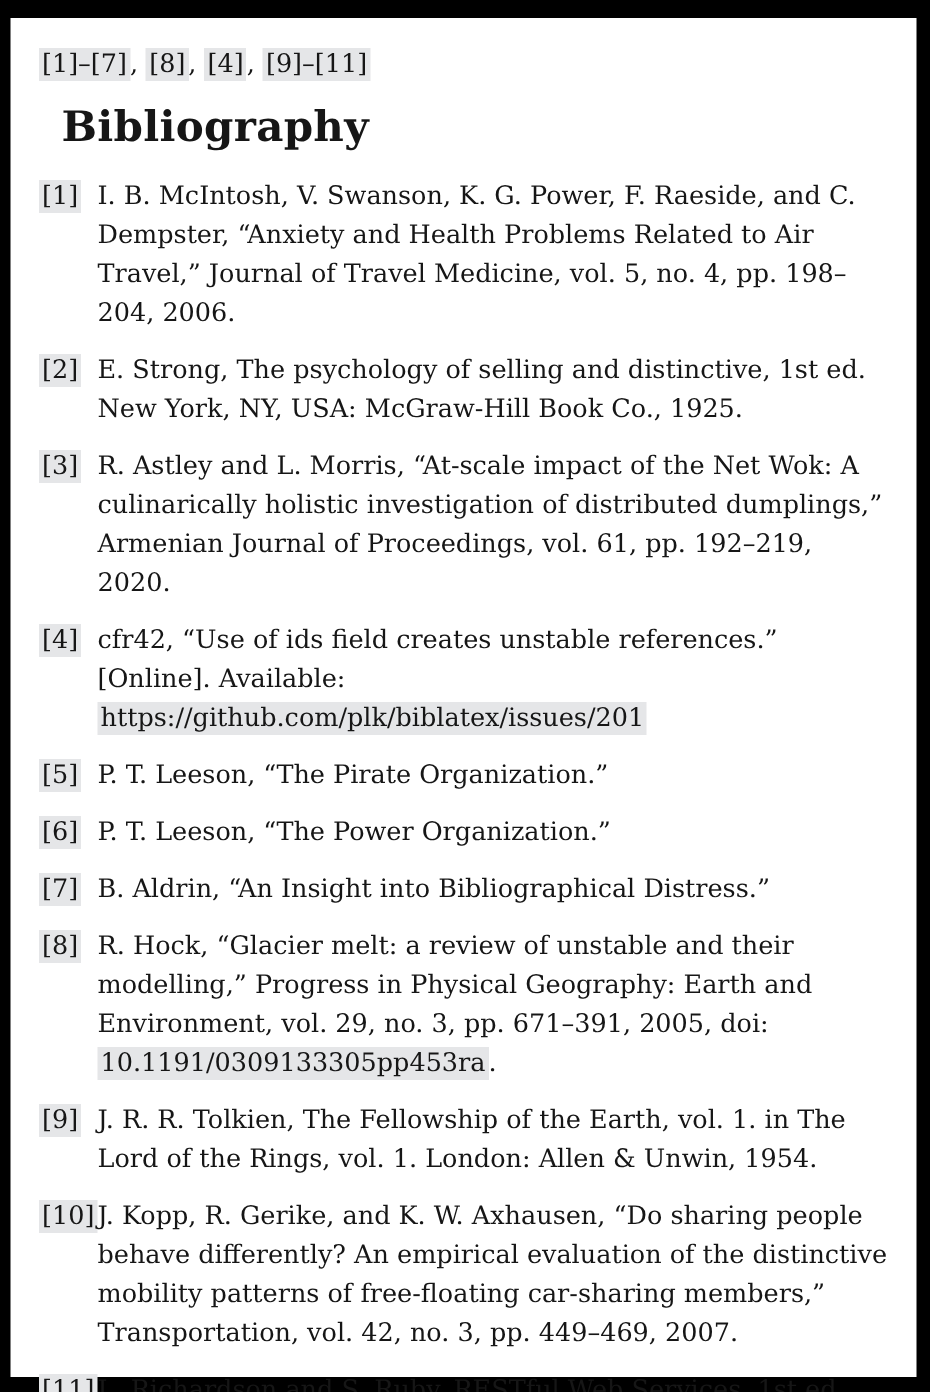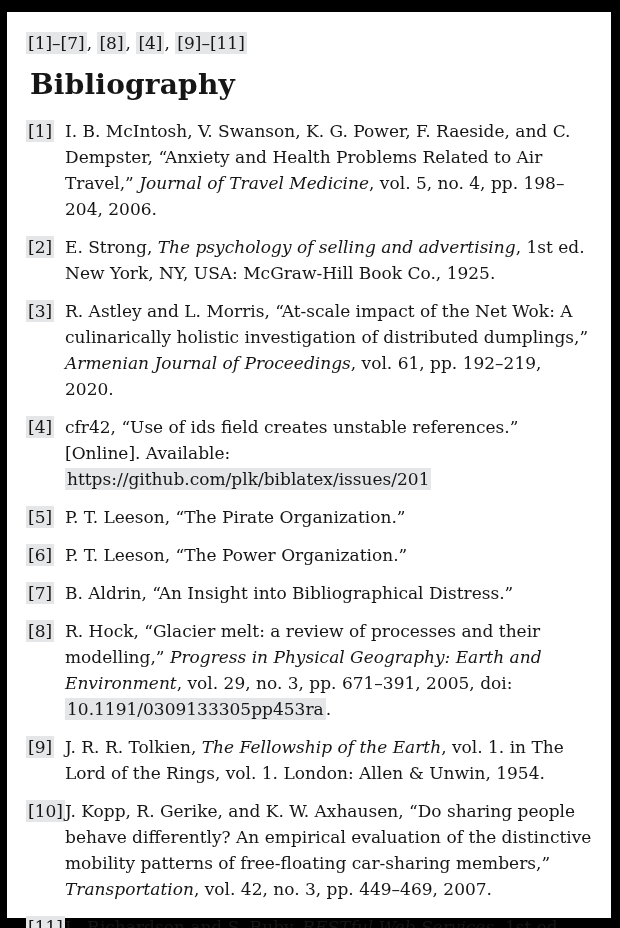--- a/index.html
+++ b/index.html
@@ -28,21 +28,21 @@
     margin: 0;
     font-size: 17px;
     line-height: 26px;
     white-space: nowrap;
   }
   .hl {
     background: #e5e6e8;
     padding: 1px 2px;
   }
   h1.heading {
-    margin: 11px 0 0 4px;
+    margin: 11px 0 0 15px;
     font-size: 28px;
     line-height: 36px;
     font-weight: 700;
     letter-spacing: 0.2px;
   }
   .entries {
     margin-top: 15px;
   }
   .entry {
     display: flex;
@@ -51,38 +51,37 @@
     line-height: 26px;
     margin-bottom: 12px;
   }
   .entry-label {
     flex: 0 0 39px;
   }
   .entry-text {
     flex: 1 1 auto;
   }
   .italic {
-    font-style: italic;
   }
 </style>
 </head>
 <body>
 
 <div class="paper">
   <div class="content">
     <p class="citeline"><span class="hl">[1]–[7]</span><span>, </span><span class="hl">[8]</span><span>, </span><span class="hl">[4]</span><span>, </span><span class="hl">[9]–[11]</span></p>
     <h1 class="heading">Bibliography</h1>
     <div class="entries">
         <div class="entry">
           <span class="entry-label"><span class="hl">[1]</span></span>
           <span class="entry-text"><span>I. B. McIntosh, V. Swanson, K. G. Power, F. Raeside, and C. Dempster, “Anxiety and Health Problems Related to Air Travel,” </span><span class="italic">Journal of Travel Medicine</span><span>, vol. 5, no. 4, pp. 198–204, 2006.</span></span>
         </div>
         <div class="entry">
           <span class="entry-label"><span class="hl">[2]</span></span>
-          <span class="entry-text"><span>E. Strong, </span><span class="italic">The psychology of selling and advertising</span><span>, 1st ed. New York, NY, USA: McGraw-Hill Book Co., 1925.</span></span>
+          <span class="entry-text"><span>E. Strong, </span><span class="italic">The psychology of selling and distinctive</span><span>, 1st ed. New York, NY, USA: McGraw-Hill Book Co., 1925.</span></span>
         </div>
         <div class="entry">
           <span class="entry-label"><span class="hl">[3]</span></span>
           <span class="entry-text"><span>R. Astley and L. Morris, “At-scale impact of the Net Wok: A culinarically holistic investigation of distributed dumplings,” </span><span class="italic">Armenian Journal of Proceedings</span><span>, vol. 61, pp. 192–219, 2020.</span></span>
         </div>
         <div class="entry">
           <span class="entry-label"><span class="hl">[4]</span></span>
           <span class="entry-text"><span>cfr42, “Use of ids field creates unstable references.” [Online]. Available: </span><span class="hl">https://github.com/plk/biblatex/issues/201</span></span>
         </div>
         <div class="entry">
@@ -92,21 +91,21 @@
         <div class="entry">
           <span class="entry-label"><span class="hl">[6]</span></span>
           <span class="entry-text"><span>P. T. Leeson, “The Power Organization.”</span></span>
         </div>
         <div class="entry">
           <span class="entry-label"><span class="hl">[7]</span></span>
           <span class="entry-text"><span>B. Aldrin, “An Insight into Bibliographical Distress.”</span></span>
         </div>
         <div class="entry">
           <span class="entry-label"><span class="hl">[8]</span></span>
-          <span class="entry-text"><span>R. Hock, “Glacier melt: a review of processes and their modelling,” </span><span class="italic">Progress in Physical Geography: Earth and Environment</span><span>, vol. 29, no. 3, pp. 671–391, 2005, doi: </span><span class="hl">10.1191/0309133305pp453ra</span><span>.</span></span>
+          <span class="entry-text"><span>R. Hock, “Glacier melt: a review of unstable and their modelling,” </span><span class="italic">Progress in Physical Geography: Earth and Environment</span><span>, vol. 29, no. 3, pp. 671–391, 2005, doi: </span><span class="hl">10.1191/0309133305pp453ra</span><span>.</span></span>
         </div>
         <div class="entry">
           <span class="entry-label"><span class="hl">[9]</span></span>
           <span class="entry-text"><span>J. R. R. Tolkien, </span><span class="italic">The Fellowship of the Earth</span><span>, vol. 1. in The Lord of the Rings, vol. 1. London: Allen &amp; Unwin, 1954.</span></span>
         </div>
         <div class="entry">
           <span class="entry-label"><span class="hl">[10]</span></span>
           <span class="entry-text"><span>J. Kopp, R. Gerike, and K. W. Axhausen, “Do sharing people behave differently? An empirical evaluation of the distinctive mobility patterns of free-floating car-sharing members,” </span><span class="italic">Transportation</span><span>, vol. 42, no. 3, pp. 449–469, 2007.</span></span>
         </div>
         <div class="entry">

